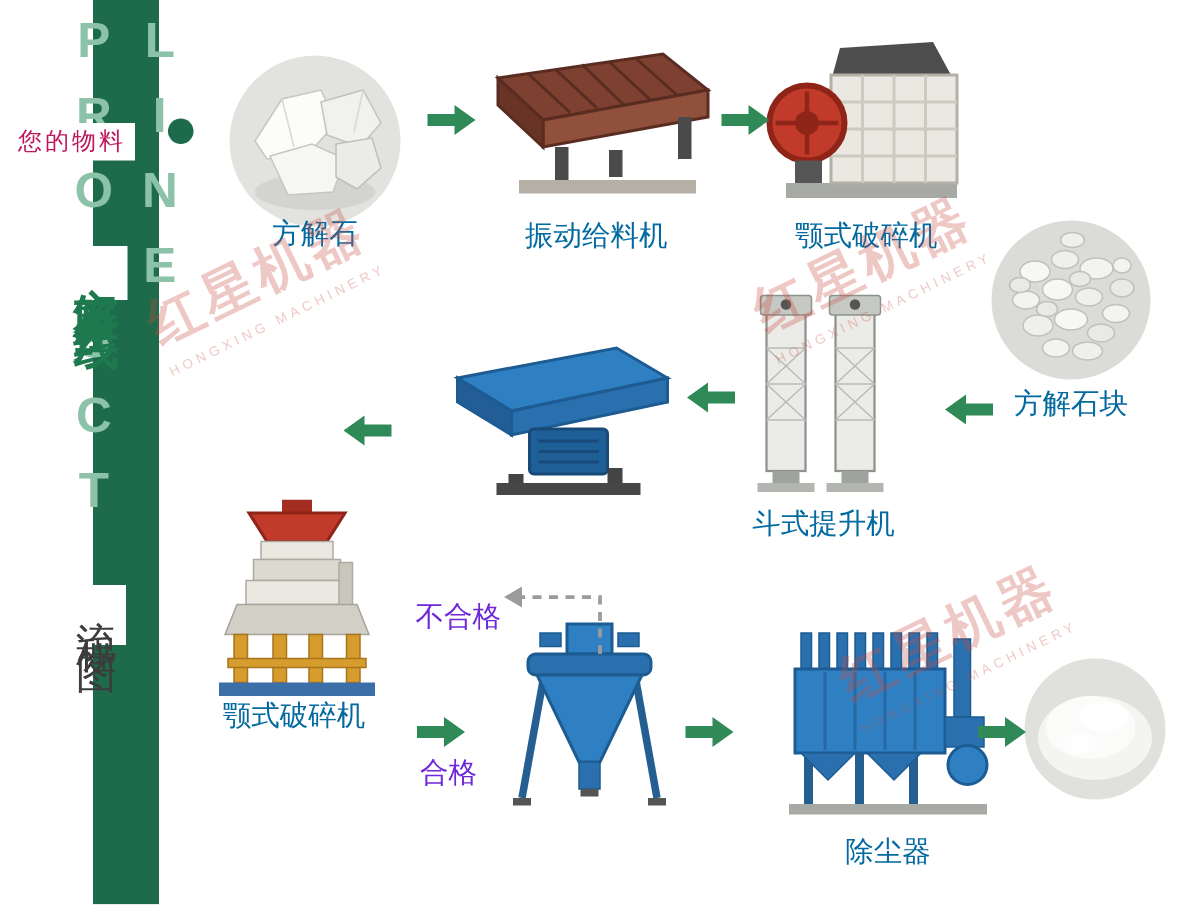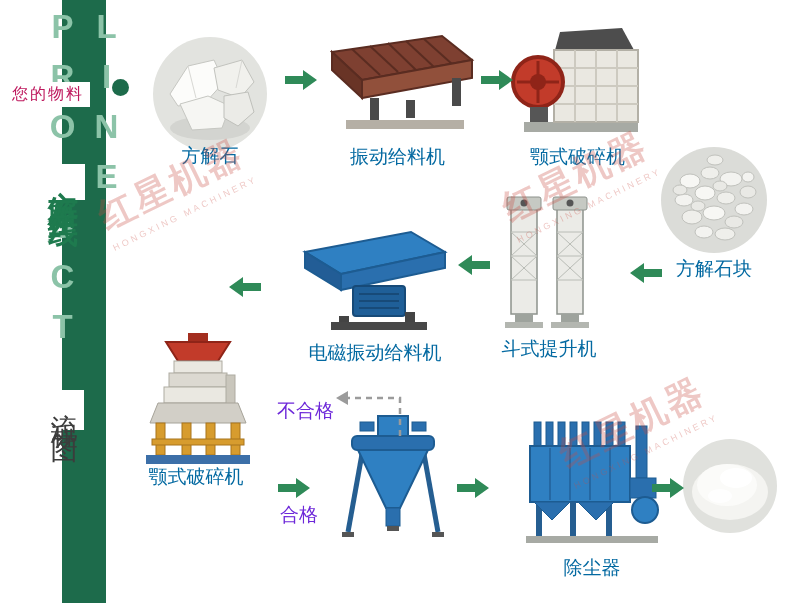--- a/index.html
+++ b/index.html
@@ -190,21 +190,20 @@
       <g stroke="#174a78" stroke-width="2">
         <line x1="66" y1="68" x2="106" y2="68"></line>
         <line x1="66" y1="75" x2="106" y2="75"></line>
         <line x1="66" y1="82" x2="106" y2="82"></line>
       </g>
       <rect x="46" y="90" width="10" height="6" fill="#444444"></rect>
       <rect x="112" y="86" width="10" height="10" fill="#444444"></rect>
       <rect x="38" y="96" width="96" height="8" fill="#474747"></rect>
     </svg>
   </div>
-  <div class="node-label" style="left:290px;top:340px;width:170px">电磁振动给料机</div>
 
   <svg class="arrow" style="left:227px;top:275px" width="36" height="24" viewBox="0 0 36 24">
     <path d="M34 8 L16 8 L16 2 L2 12 L16 22 L16 16 L34 16 Z" fill="#2f8a58"></path>
   </svg>
 
   <div class="machine" style="left:138px;top:333px">
     <svg width="120" height="132" viewBox="0 0 120 132">
       <rect x="50" y="0" width="20" height="9" fill="#a32e1f"></rect>
       <polygon points="28,9 92,9 80,28 40,28" fill="#c23b2a" stroke="#8f2418" stroke-width="2"></polygon>
       <rect x="36" y="28" width="48" height="12" fill="#eae8e1" stroke="#aeaba1"></rect>

